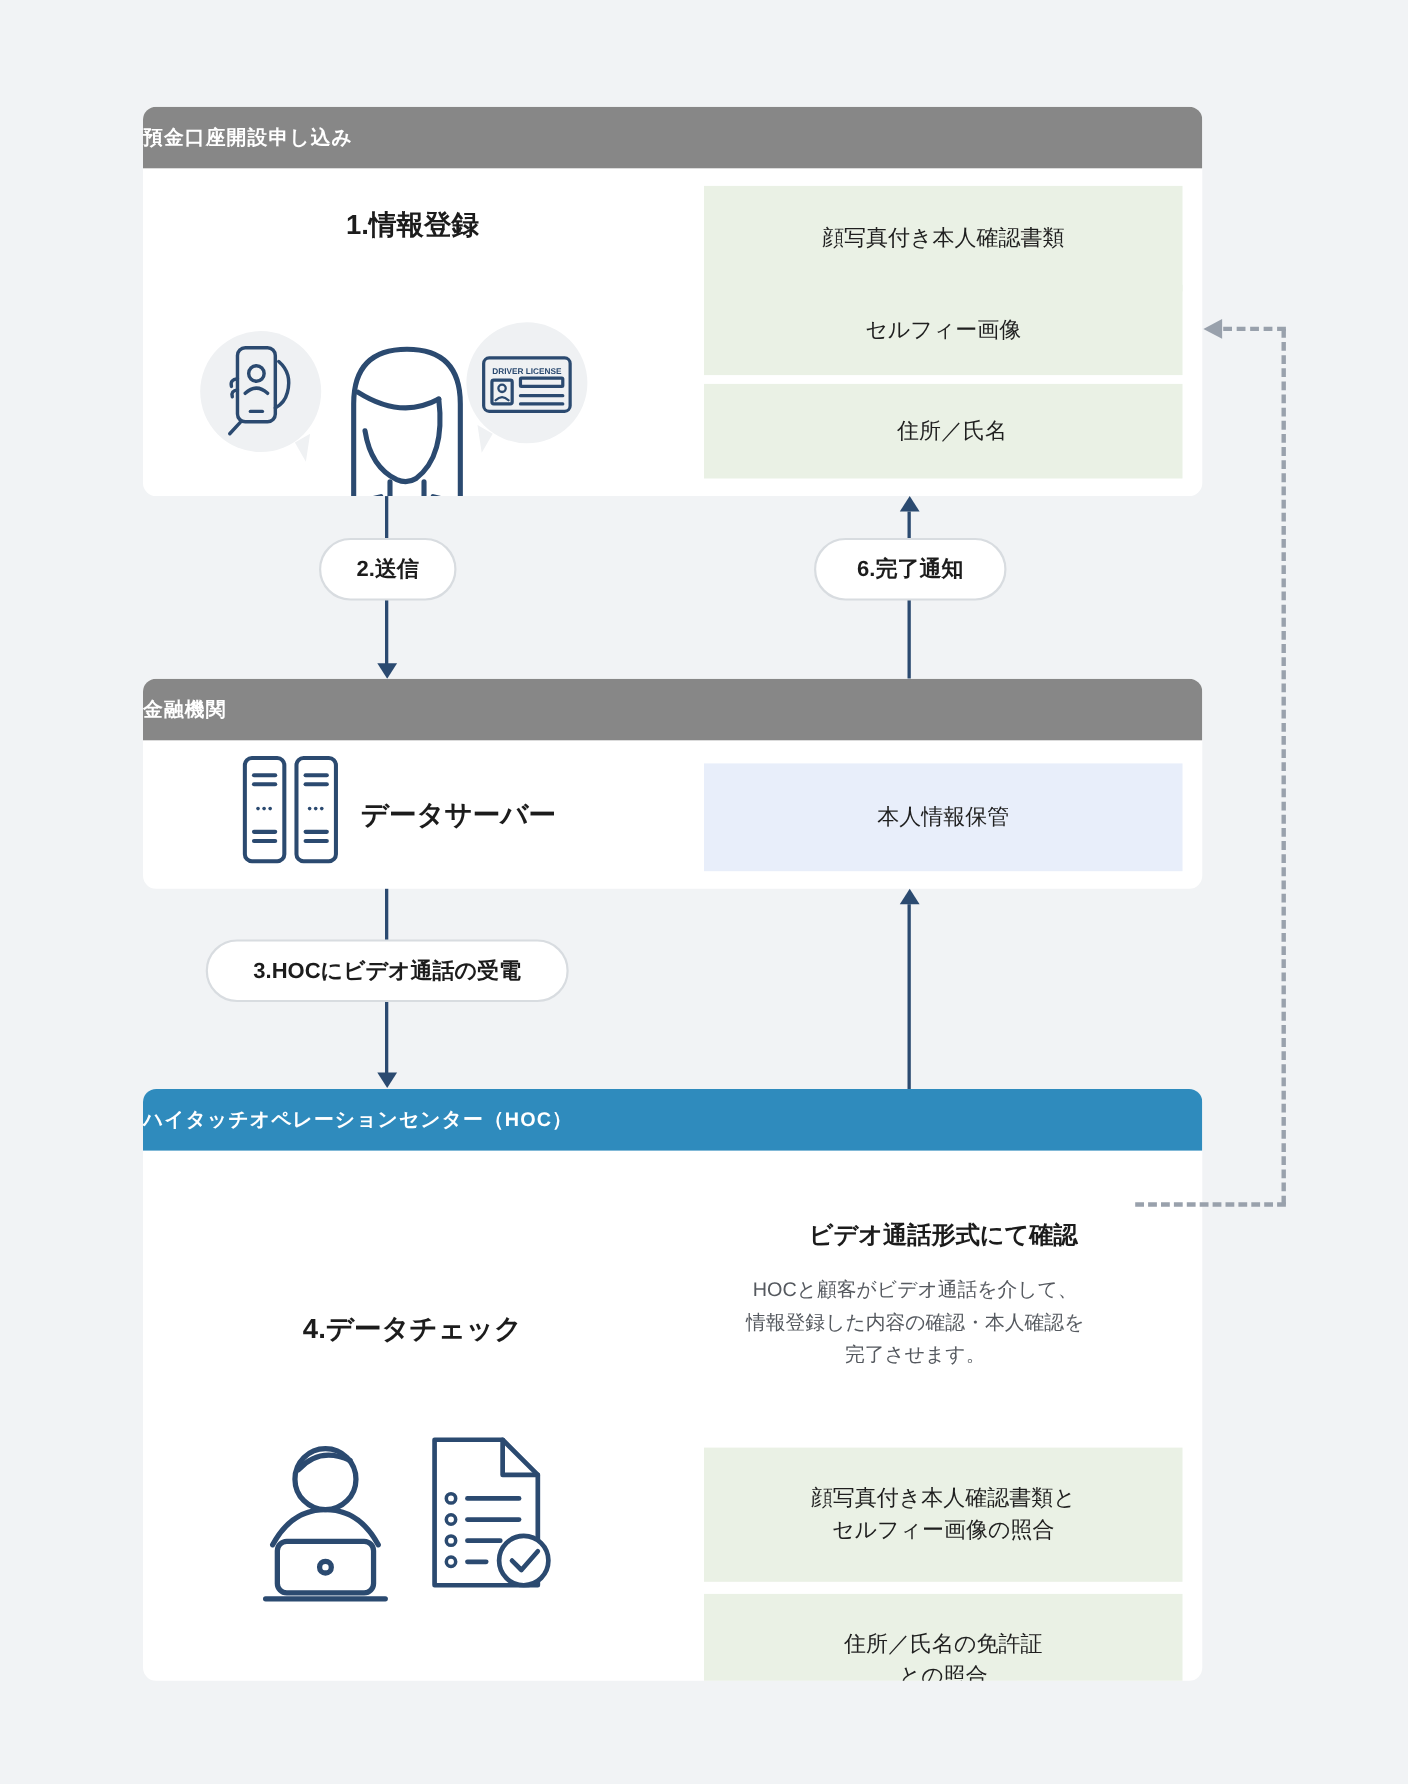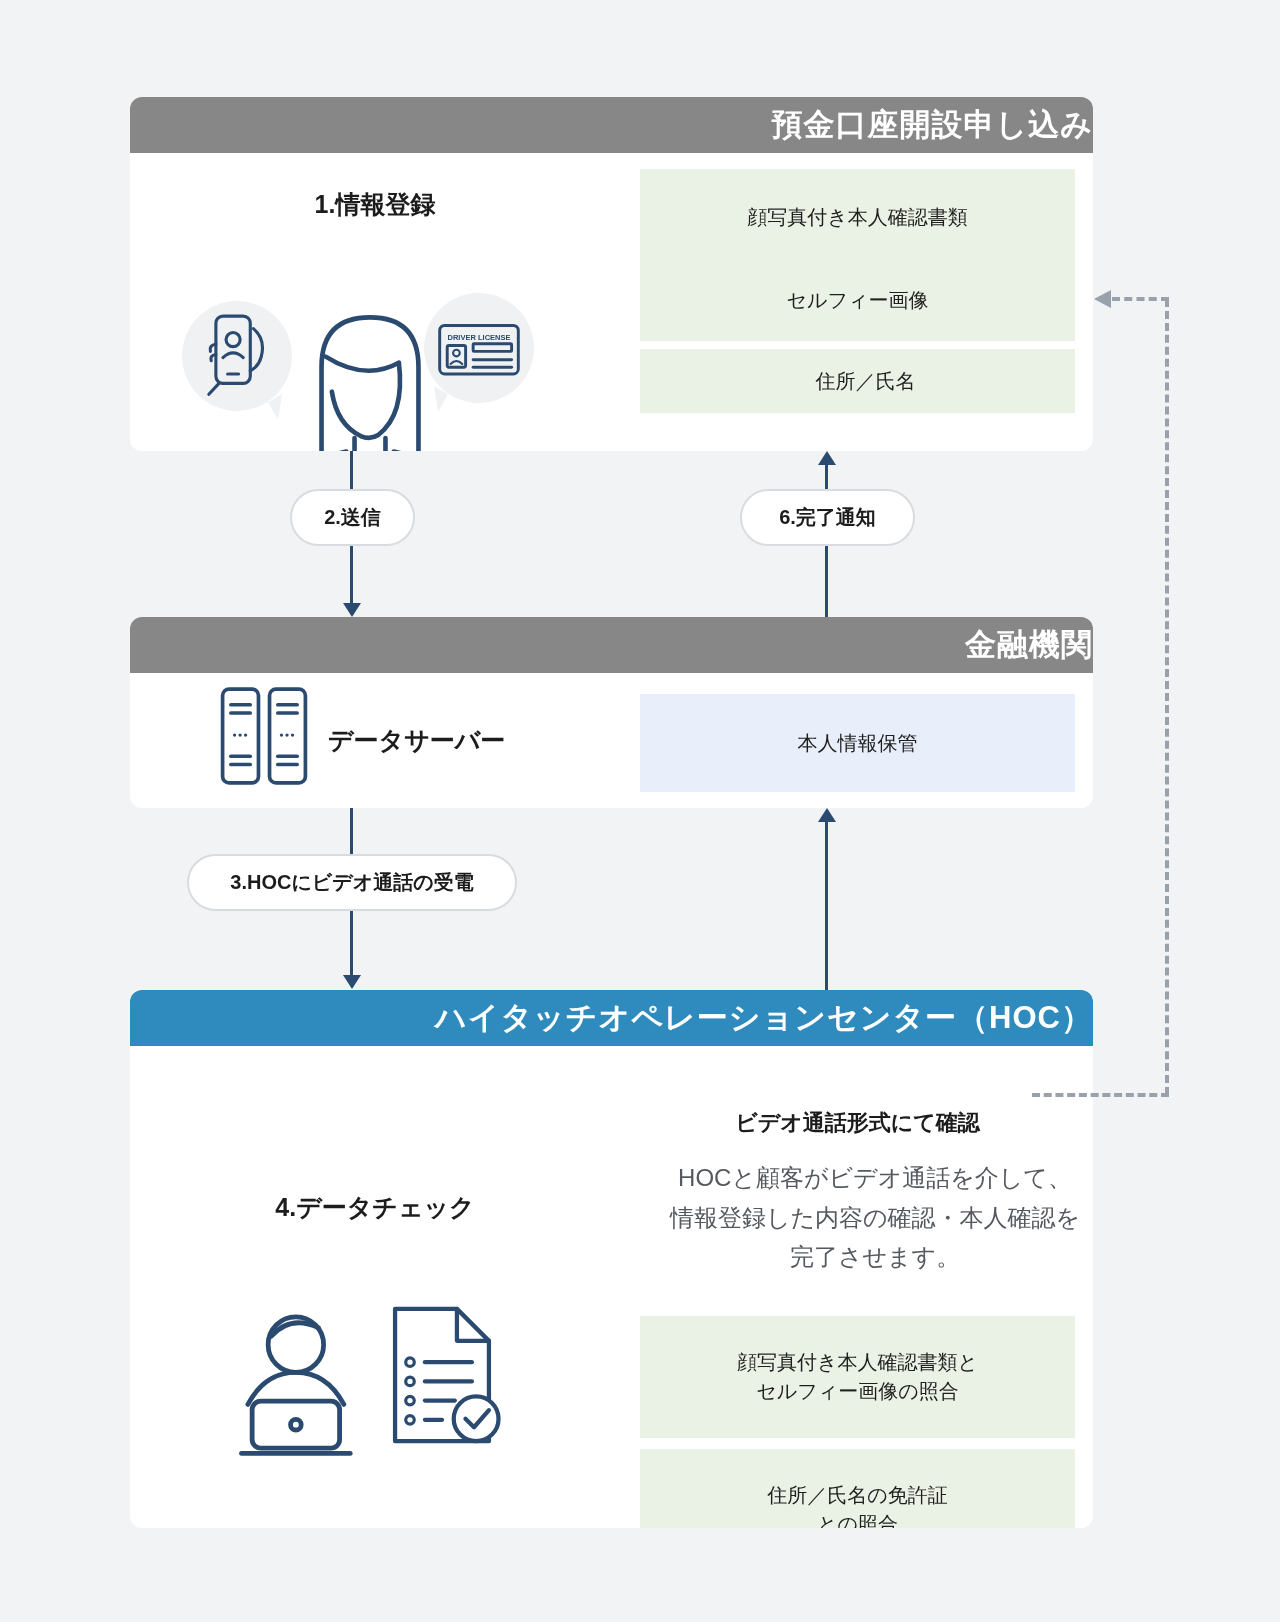--- a/index.html
+++ b/index.html
@@ -2,41 +2,41 @@
 <html><head>
 <meta charset="utf-8">
 <style>
   * { margin:0; padding:0; box-sizing:border-box; }
   html,body { background:#f1f3f5; }
   body { font-family:"Liberation Sans","DejaVu Sans",sans-serif; color:#1c1c1c; }
   .page { position:relative; width:1280px; height:1622px; background:#f1f3f5; overflow:hidden; }
 
   
   .card { position:absolute; left:130px; width:963px; background:#ffffff; border-radius:12px; overflow:hidden; }
-  .card-header { height:56px; display:flex; align-items:center; justify-content:flex-end;
-                 color:#ffffff; font-size:31px; font-weight:bold; letter-spacing:1px; }
+  .card-header { height:56px; display:flex; align-items:center; justify-content:flex-start;
+                 color:#ffffff; font-size:18px; font-weight:bold; letter-spacing:1px; }
   .card-header.gray { background:#878787; }
   .card-header.blue { background:#2f8bbd; }
   #card-application { top:97px;  height:354px; }
   #card-bank        { top:617px; height:191px; }
   #card-hoc         { top:990px; height:538px; }
   .card-body { position:relative; width:100%; height:calc(100% - 56px); }
 
   
   .step-label { position:absolute; left:0; width:490px; text-align:center;
                 font-size:25px; font-weight:bold; color:#1c1c1c; }
   .item-box { position:absolute; left:510px; width:435px; display:flex; align-items:center; justify-content:center;
               text-align:center; font-size:20px; font-weight:500; color:#1f1f1f; white-space:pre-line; line-height:1.45; }
   .item-box.green { background:#eaf1e5; }
   .item-box.blue  { background:#e8eefa; }
 
   
   #app-box-0 { top:16px;  height:96px; }
   #app-box-1 { top:106px; height:82px; }
-  #app-box-2 { top:196px; height:64px;padding-left:16px; }
+  #app-box-2 { top:196px; height:86px;padding-left:16px; }
   
   #bank-box-0 { top:21px; height:98px; }
   
   #hoc-box-0 { top:270px; height:122px; }
   #hoc-box-1 { top:403px; height:121px;font-family:Liberation Serif, serif; }
 
   
   .icon-scene { position:absolute; left:40px; top:140px; width:400px; height:175px; }
   .bubble { position:absolute; width:110px; height:110px; border-radius:50%; background:#eff1f3;
             display:flex; align-items:center; justify-content:center; }
@@ -53,22 +53,22 @@
                   font-size:25px; font-weight:bold; }
 
   
   .hoc-icons { position:absolute; left:90px; top:248px; width:300px; height:180px; }
   .operator-wrap  { position:absolute; left:8px;  top:8px; width:140px; height:160px; }
   .checklist-wrap { position:absolute; left:158px; top:6px; width:128px; height:150px; }
 
   
   .video-title { position:absolute; left:510px; top:62px; width:435px; text-align:center;
                  font-size:22px; font-weight:bold; color:#1c1c1c; }
-  .video-desc  { position:absolute; left:505px; top:112px; width:480px; text-align:center;
-                 font-size:24px; color:#55595f; line-height:1.65; white-space:pre-line; }
+  .video-desc  { position:absolute; left:462px; top:112px; width:480px; text-align:center;
+                 font-size:18px; color:#55595f; line-height:1.65; white-space:pre-line; }
 
   
   .v-line { position:absolute; width:3px; background:#2b4a70; }
   .head-down, .head-up { position:absolute; width:0; height:0;
       border-left:9px solid transparent; border-right:9px solid transparent; }
   .head-down { border-top:14px solid #2b4a70; }
   .head-up   { border-bottom:14px solid #2b4a70; }
 
   .pill { position:absolute; height:57px; background:#ffffff; border:2px solid #d8dce0; border-radius:29px;
           display:flex; align-items:center; justify-content:center; font-size:20px; font-weight:bold; color:#1c1c1c; z-index:5; }

